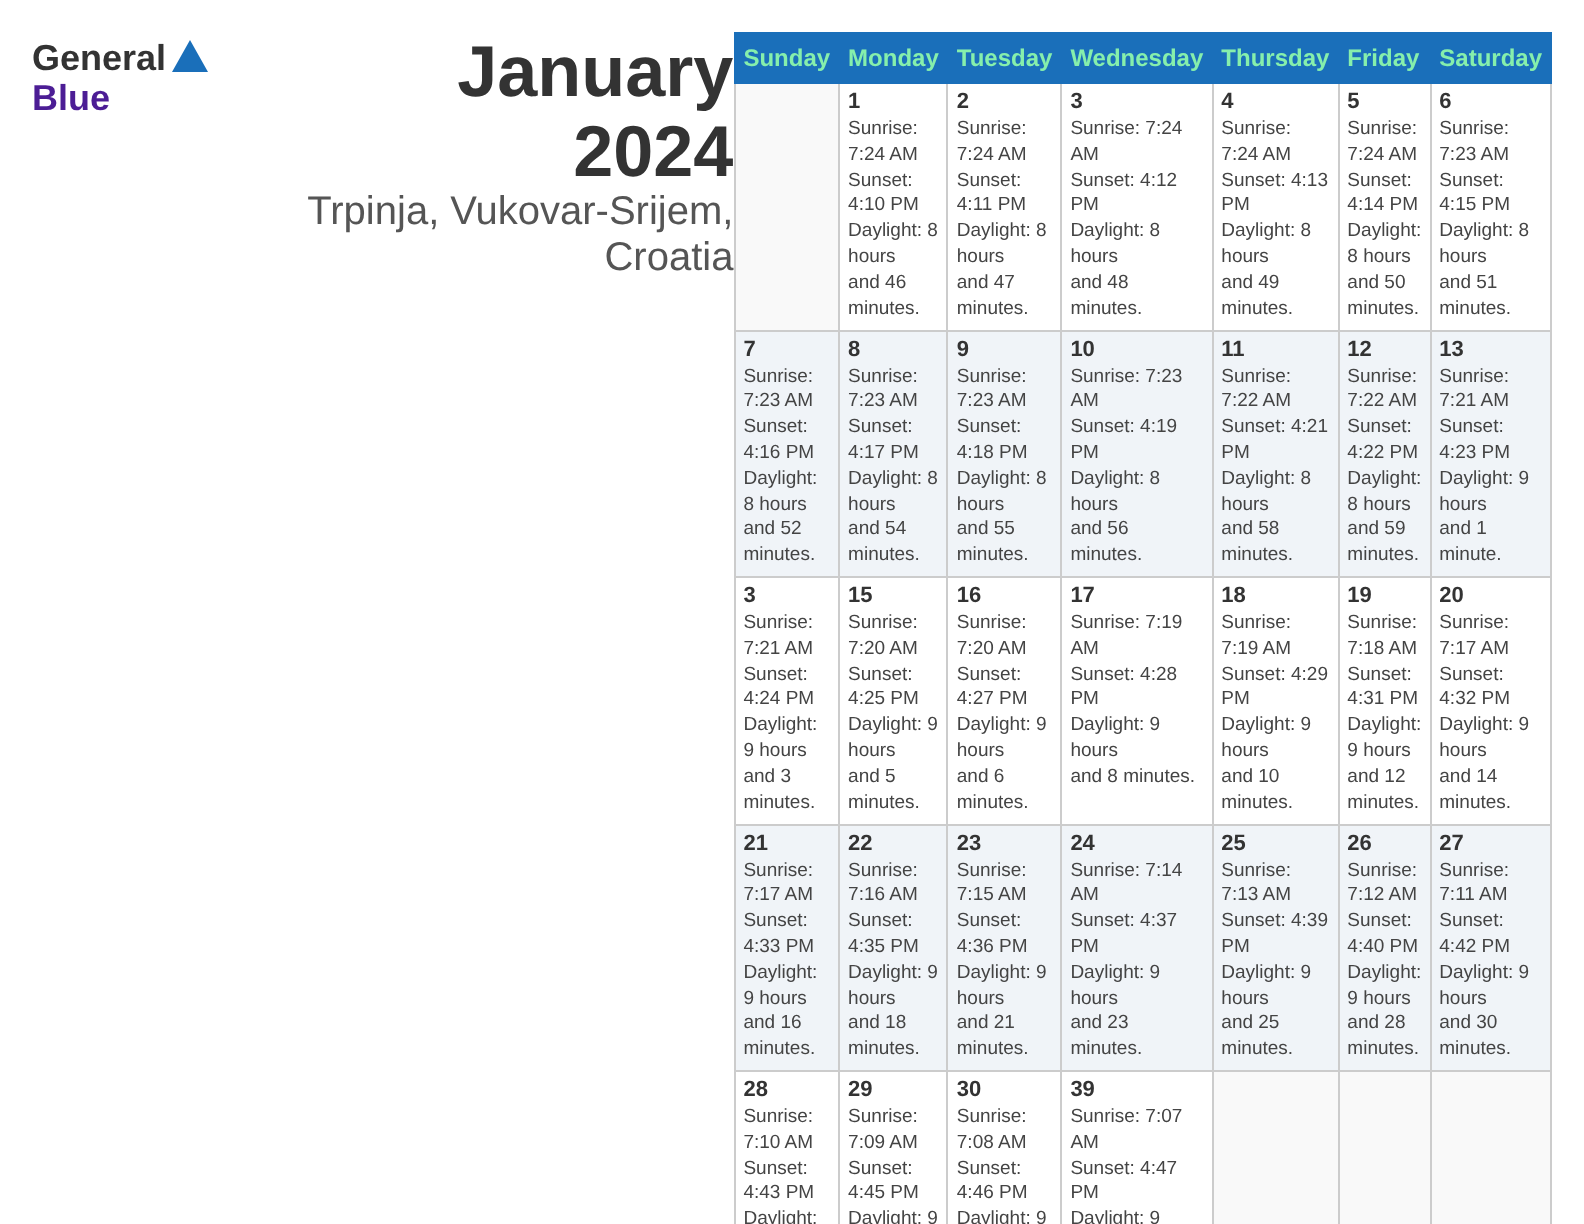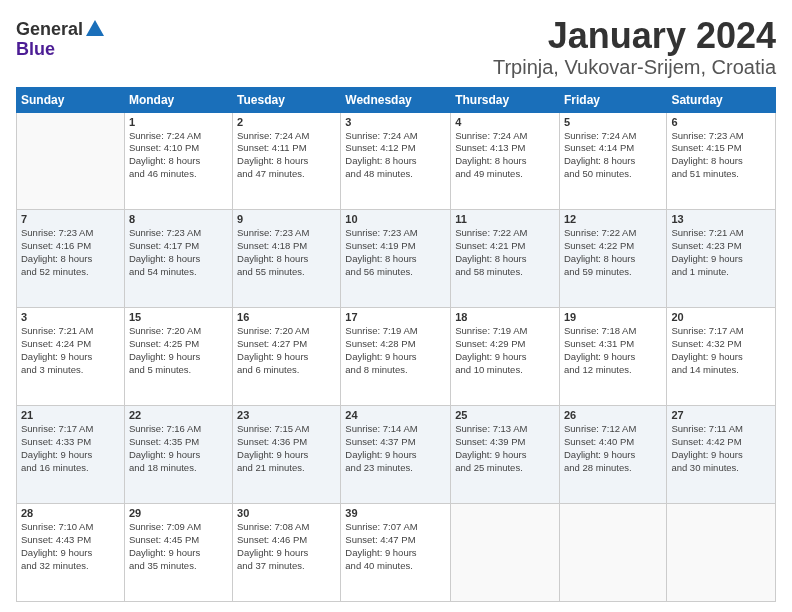--- a/index.html
+++ b/index.html
@@ -8,21 +8,21 @@
       background: #fff;
       width: 792px;
       height: 612px;
       overflow: hidden;
     }
     .page {
       width: 792px;
       height: 612px;
       padding: 16px 16px 10px 16px;
       display: flex;
-      flex-direction: column;
+      flex-direction: row;
     }
     .header {
       display: flex;
       align-items: flex-start;
       justify-content: space-between;
       margin-bottom: 8px;
     }
     .logo {
       display: flex;
       align-items: center;
@@ -42,21 +42,21 @@
       font-size: 20px;
       color: #555;
     }
     .calendar-table {
       width: 100%;
       border-collapse: collapse;
       flex: 1;
     }
     .calendar-table th {
       background-color: #1a6fba;
-      color: #ffffff;
+      color: #86efac;
       font-size: 12px;
       font-weight: bold;
       padding: 5px 4px;
       text-align: left;
       border: 1px solid #1a6fba;
     }
     .calendar-table td {
       border: 1px solid #ccc;
       vertical-align: top;
       padding: 3px 4px;

